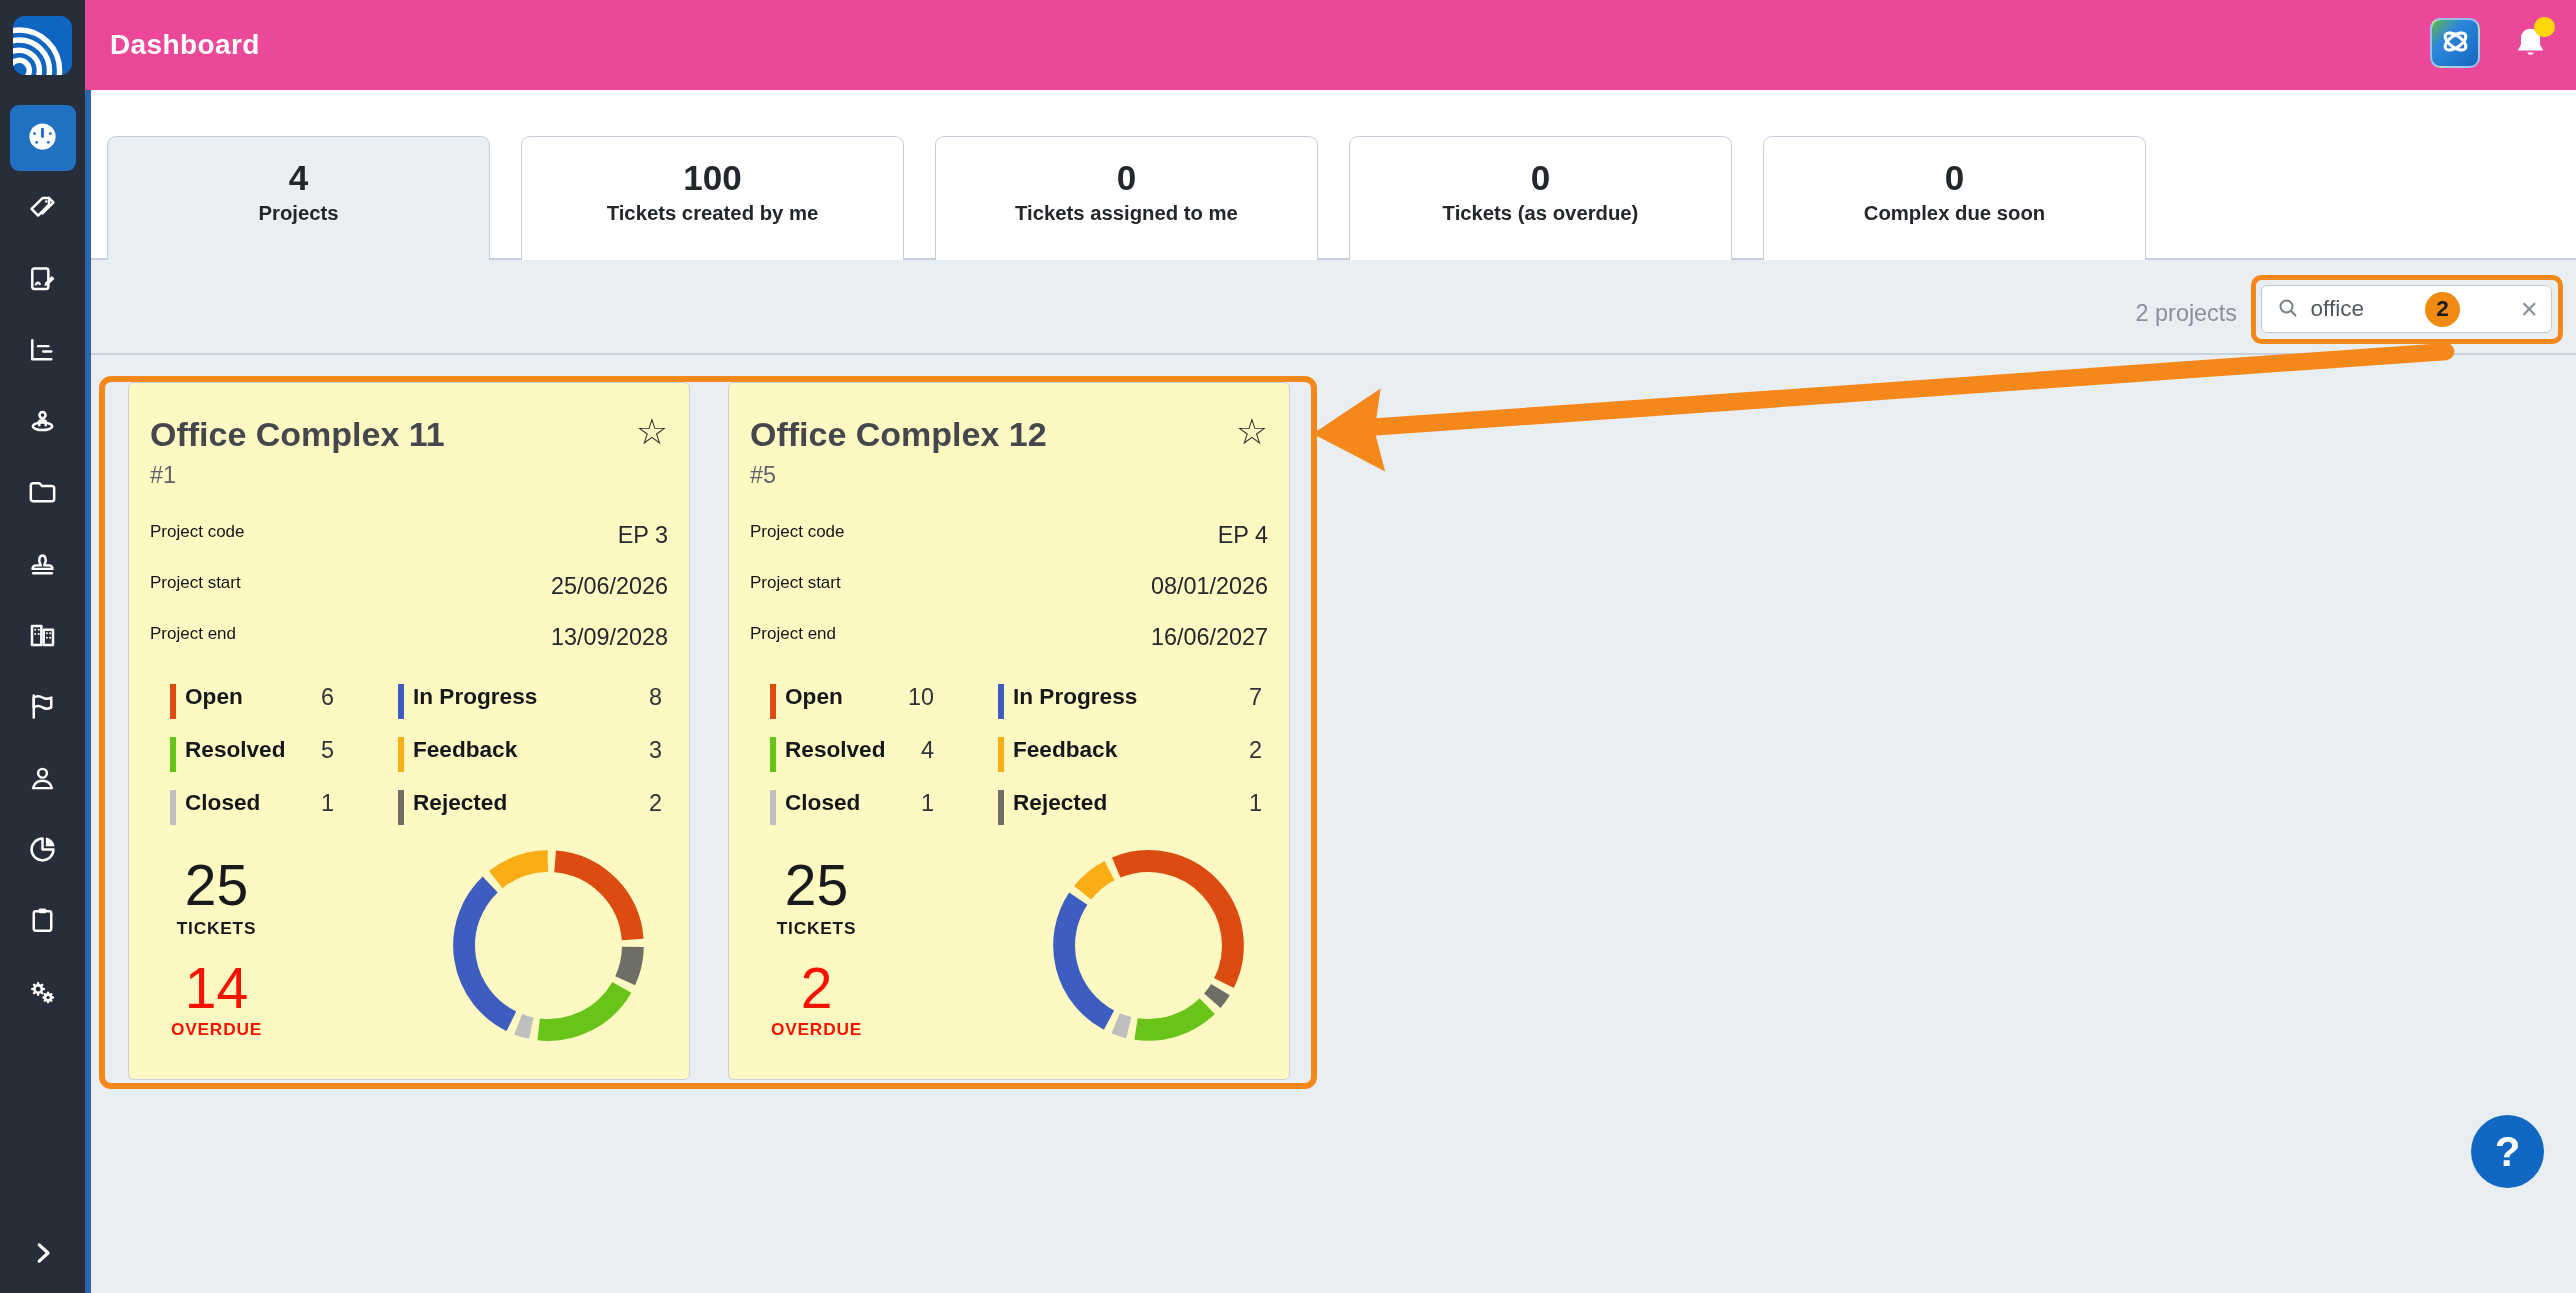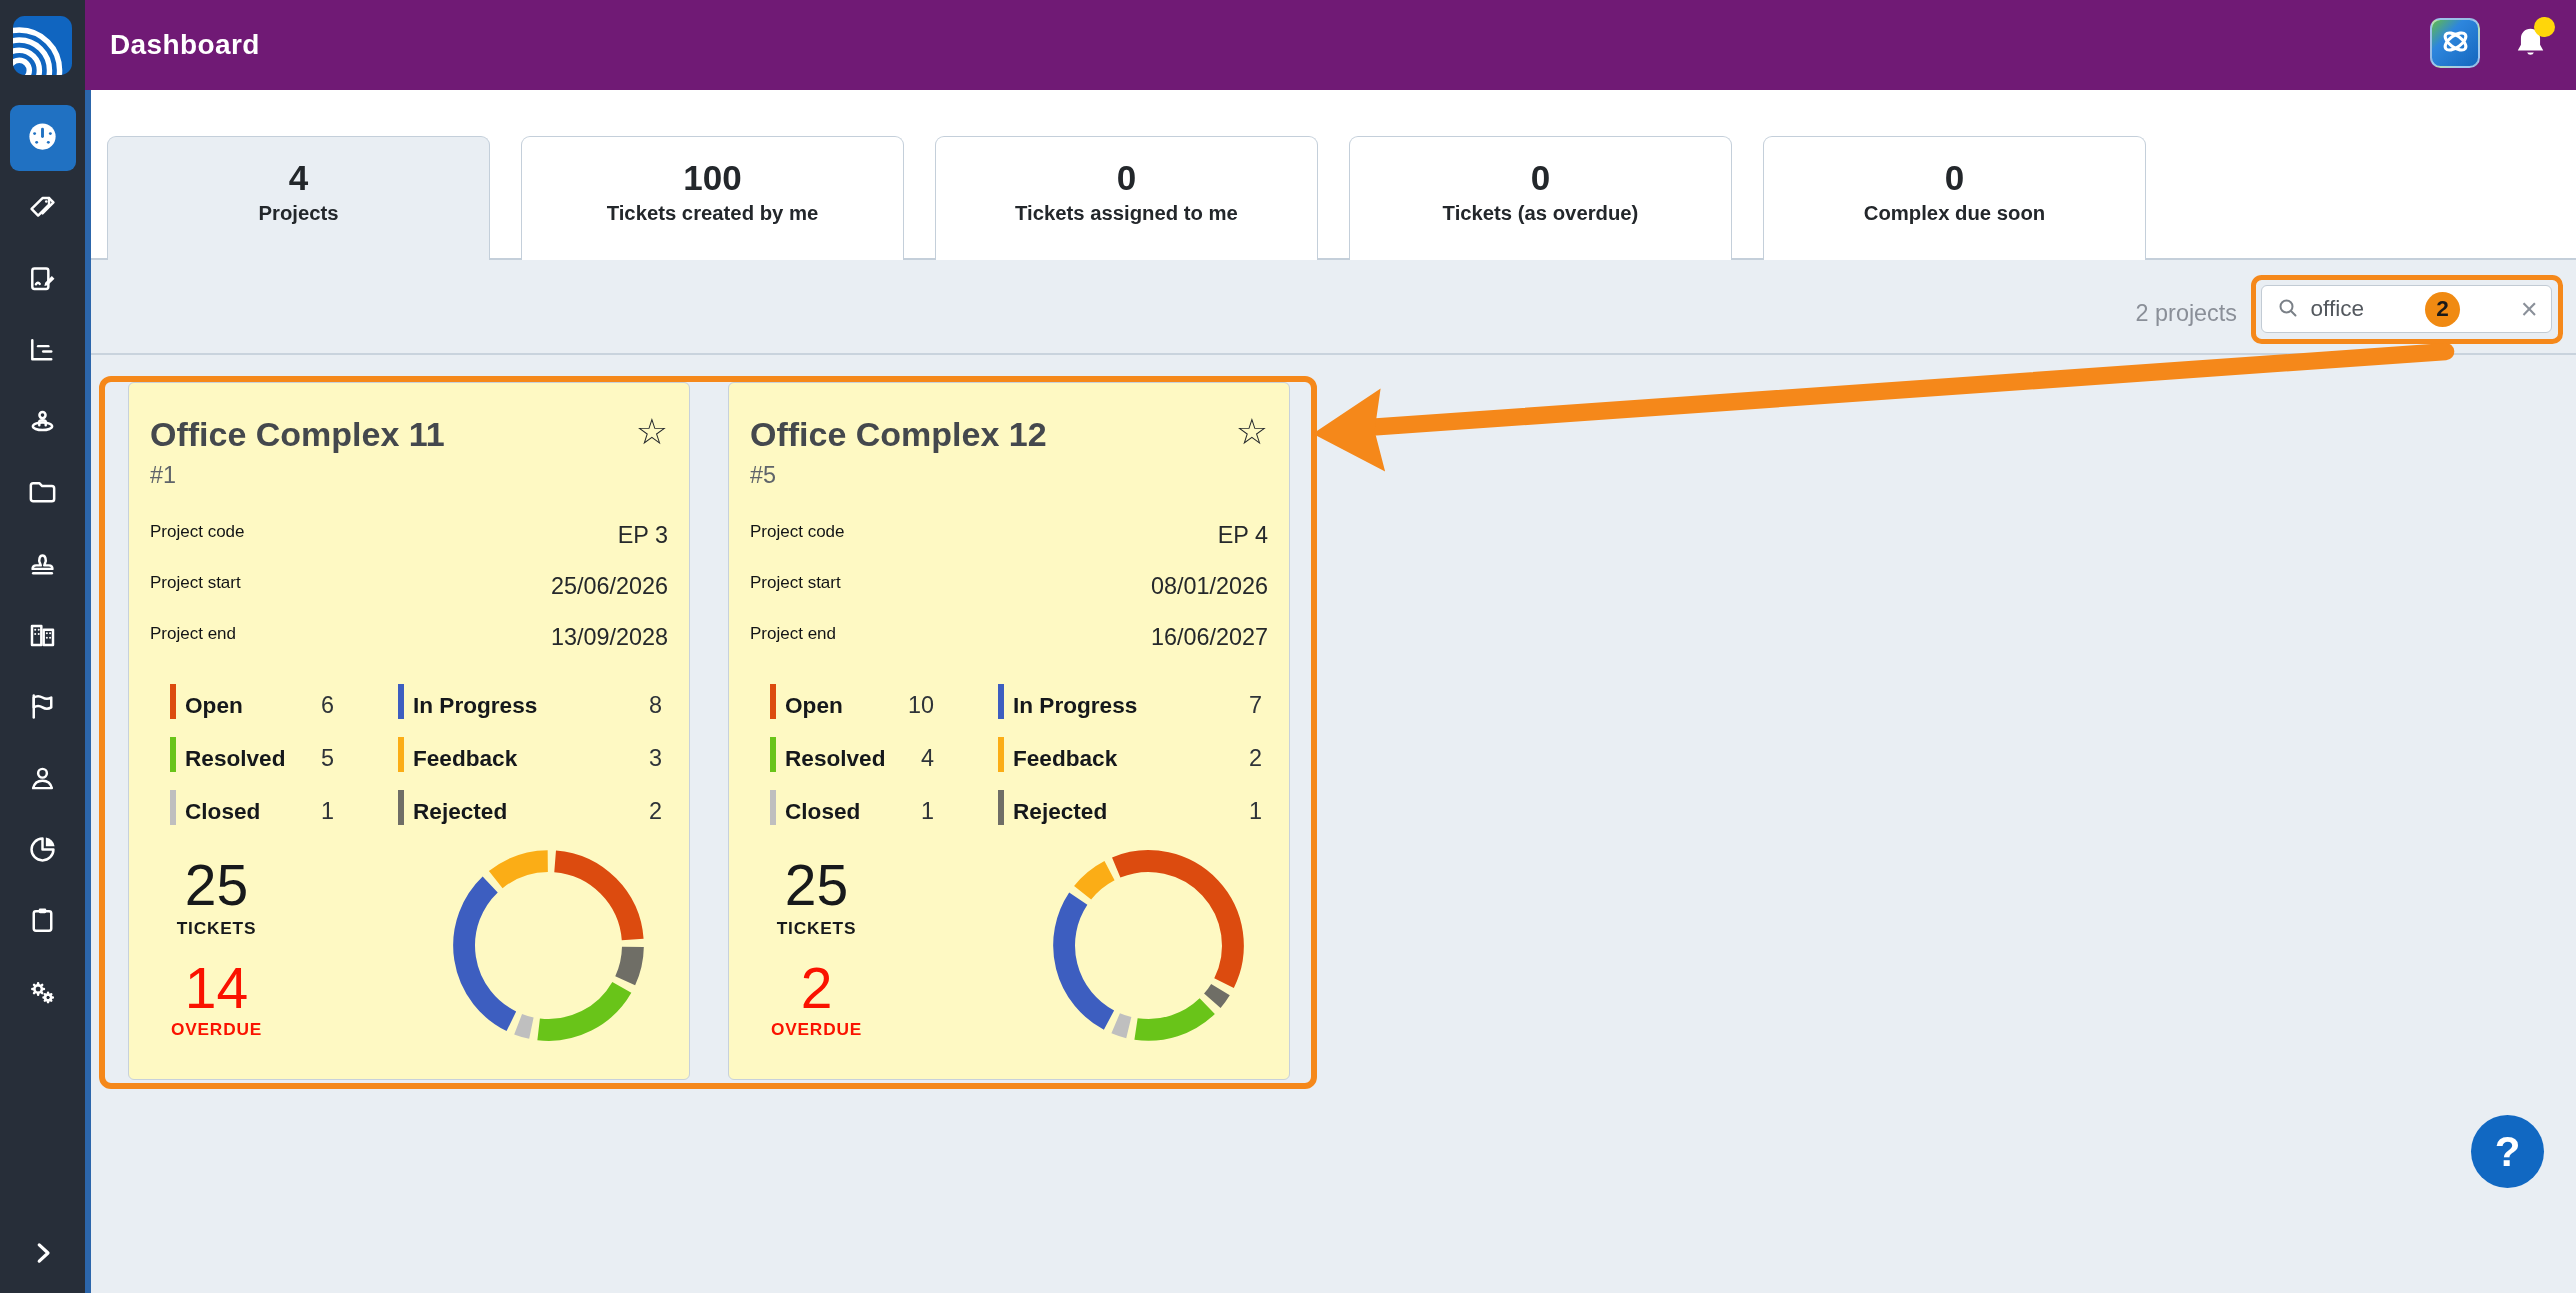--- a/index.html
+++ b/index.html
@@ -2,21 +2,21 @@
 <html style="font-size:12px"><head>
 <meta charset="utf-8">
 <style>
   * { margin:0; padding:0; box-sizing:border-box; }
   html,body { background:#fff; }
   .app {
     position:relative; width:2576px; height:1293px; overflow:hidden;
     font-family:"Liberation Sans", sans-serif; background:#fff;
   }
   
-  .topbar { position:absolute; left:0; top:0; width:2576px; height:90px; background:#701a75; }
+  .topbar { position:absolute; left:0; top:0; width:2576px; height:90px; background:#ec4899; }
   .logo-box { position:absolute; left:0; top:0; width:85px; height:90px; background:#272E39; display:flex; align-items:center; justify-content:center; }
   .page-title { position:absolute; left:110px; top:0; height:90px; display:flex; align-items:center; color:#fff; font-size:28px; font-weight:bold; letter-spacing:0.4px; }
   .app-tile { position:absolute; left:2430px; top:18px; width:50px; height:50px; border-radius:10.6px;
     background:linear-gradient(135deg,#63BC49 0%, #2E86DD 34%, #1467BE 100%);
     border:2.3px solid rgba(255,255,255,0.55); display:flex; align-items:center; justify-content:center; }
   .bell-wrap { position:absolute; left:2508px; top:22.6px; width:45px; height:45px; }
   .bell-dot { position:absolute; right:-1.5px; top:-6px; width:20.3px; height:20.3px; border-radius:50%; background:#FFD60A; }
   
   .sidebar { position:absolute; left:0; top:90px; width:85px; bottom:0; background:#272E39; }
   .rail { position:absolute; left:85px; top:90px; width:6px; bottom:0; background:#2C66AB; }
@@ -56,21 +56,21 @@
   .pcard-2 { left:637px; }
   .title-row { display:flex; justify-content:space-between; align-items:flex-start; margin-top:32px; }
   .ptitle { font-size:34px; font-weight:bold; color:#44484D; }
   .star { font-size:36px; color:#24282C; margin-top:-4.5px; cursor:pointer; }
   .pid { margin-top:7.5px; font-size:23.4px; color:#5F646A; }
   .fields { margin-top:33px; }
   .frow { display:flex; justify-content:space-between; margin-bottom:24px; }
   .flabel { font-size:17px; font-weight:normal; color:#121416; }
   .fvalue { font-size:23.4px; color:#25282B; }
   .legend { margin-top:33px; display:grid; grid-template-columns:228px 1fr; row-gap:18px; }
-  .lentry { display:flex; align-items:flex-end; height:35px;padding-left:20px; }
+  .lentry { display:flex; align-items:flex-start; height:35px;padding-left:20px; }
   .lentry.col1 { padding-right:44px; }
   .lentry.col2 { padding-right:6px; }
   .lbar { width:6px; height:35px; flex:none; }
   .llabel { margin-left:9px; font-size:22.6px; font-weight:bold; color:#15181B; }
   .lcount { margin-left:auto; font-size:23.4px; color:#2E3338; }
   .tickets-block { position:absolute; left:27px; top:473px; width:121px; text-align:center; }
   .tcount { font-size:57px; color:#17191B; line-height:59px; }
   .tcap { font-size:17.3px; font-weight:bold; letter-spacing:0.8px; color:#17191B; margin-top:3px; }
   .ocount { font-size:57px; color:#FA1200; line-height:59px; margin-top:19.6px; }
   .ocap { font-size:17.3px; font-weight:bold; letter-spacing:0.8px; color:#FA1200; margin-top:1.5px; }

